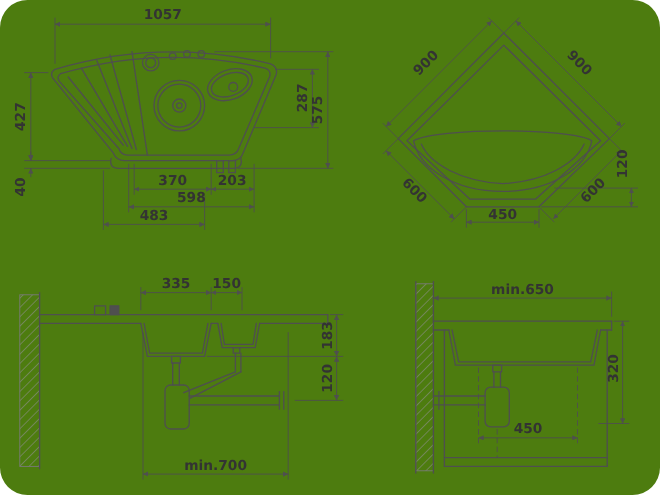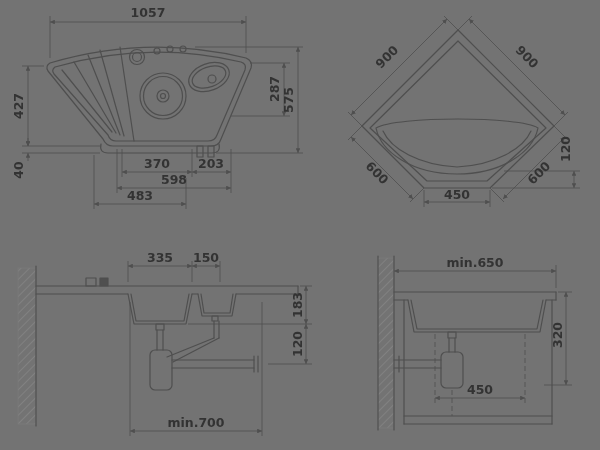--- a/index.html
+++ b/index.html
@@ -1,16 +1,16 @@
 <!DOCTYPE html>
 <html><head>
 <meta charset="utf-8">
 <style>
   html,body{margin:0;padding:0;background:#ffffff;}
-  #stage{width:600px;height:450px;position:relative;background:#737373;overflow:hidden;}
+  #stage{width:600px;height:450px;position:relative;background:#4d7c0f;overflow:hidden;border-radius:25px;}
   svg{display:block;}
   g.obj *{fill:none;stroke:#4f4f4f;stroke-width:1.2;stroke-linejoin:round;stroke-linecap:round;}
   g.dl *{fill:none;stroke:#4f4f4f;stroke-width:0.8;stroke-linecap:butt;}
   g.dl .dash{stroke-dasharray:5 3;}
   text.dim{font:bold 12.5px "DejaVu Sans",sans-serif;fill:#333333;text-anchor:middle;stroke:none;}
 </style>
 </head>
 <body>
 
 <div id="stage">

